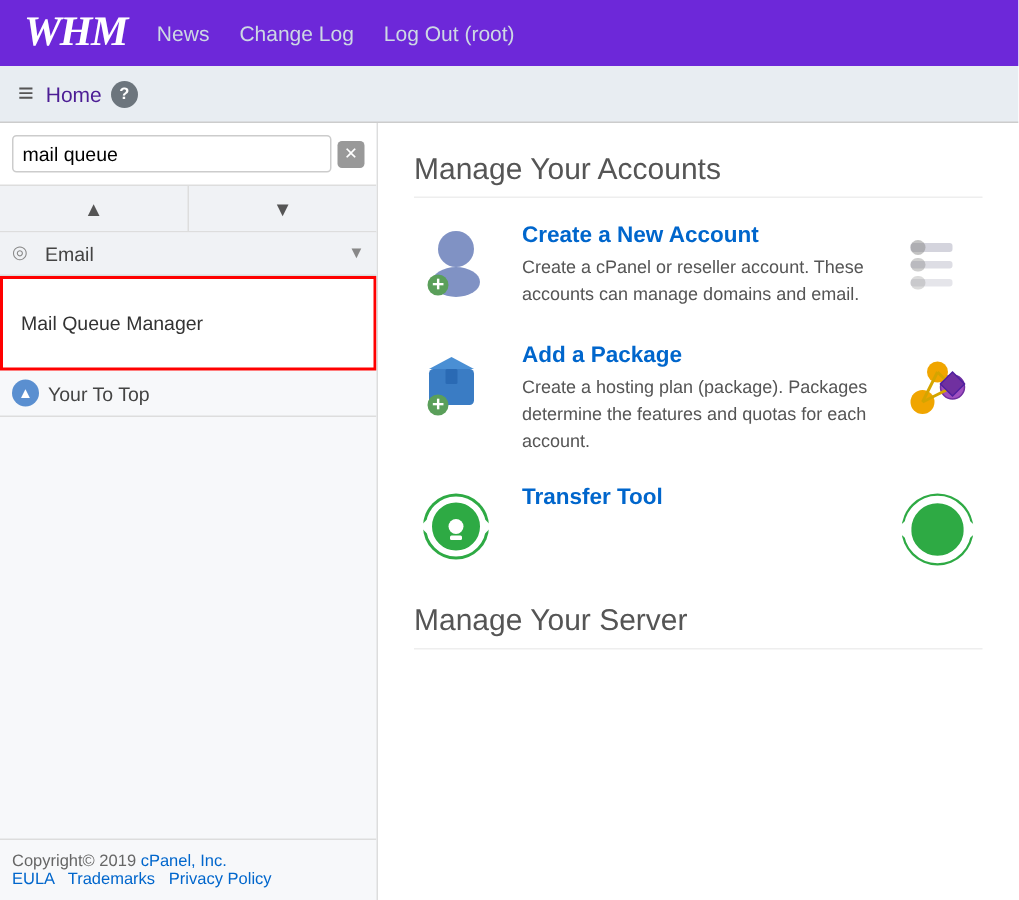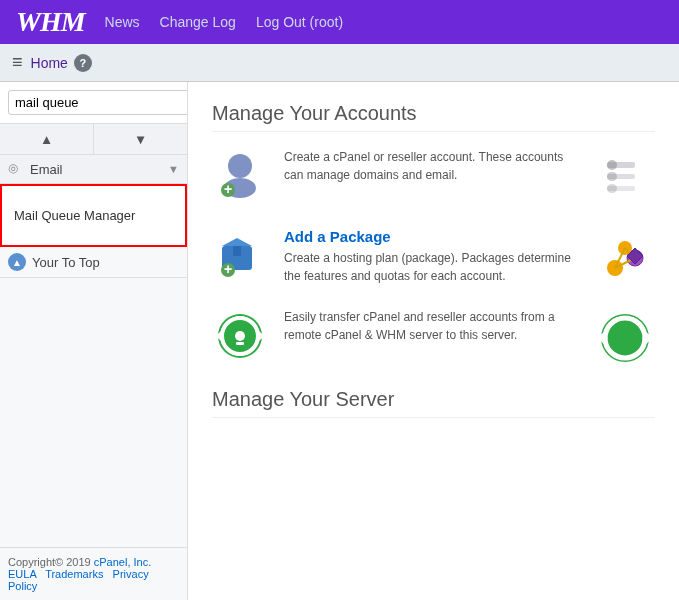--- a/index.html
+++ b/index.html
@@ -72,21 +72,21 @@
 
     
     .main {
       display: flex;
       flex: 1;
       overflow: hidden;
     }
 
     
     .sidebar {
-      width: 188px;
+      width: 252px;
       background: #f7f8fa;
       border-right: 1px solid #ddd;
       display: flex;
       flex-direction: column;
       flex-shrink: 0;
       overflow-y: auto;
     }
     .search-container {
       padding: 8px;
       border-bottom: 1px solid #ddd;
@@ -328,20 +328,21 @@
     <div class="feature-card">
       <div class="feature-icon-wrapper">
         <svg width="52" height="52" viewBox="0 0 52 52">
           <circle cx="26" cy="16" r="12" fill="#6a7fba" opacity="0.85"></circle>
           <ellipse cx="26" cy="38" rx="16" ry="10" fill="#6a7fba" opacity="0.85"></ellipse>
           <circle cx="14" cy="40" r="7" fill="#5a9f5a"></circle>
           <text x="10" y="44" font-size="14" font-weight="bold" fill="white">+</text>
         </svg>
       </div>
       <div class="feature-text">
+        <div class="feature-title">Create a New Account</div>
         <div class="feature-description">Create a cPanel or reseller account. These accounts can manage domains and email.</div>
       </div>
       <div class="feature-icon-right">
         <svg width="52" height="52" viewBox="0 0 52 52">
           <rect x="8" y="10" width="28" height="6" rx="2" fill="#aab" opacity="0.5"></rect>
           <rect x="8" y="8" width="10" height="10" rx="5" fill="#888" opacity="0.5"></rect>
           <rect x="8" y="22" width="28" height="5" rx="2" fill="#aab" opacity="0.4"></rect>
           <rect x="8" y="20" width="10" height="9" rx="4.5" fill="#888" opacity="0.4"></rect>
           <rect x="8" y="34" width="28" height="5" rx="2" fill="#aab" opacity="0.3"></rect>
           <rect x="8" y="32" width="10" height="9" rx="4.5" fill="#888" opacity="0.3"></rect>
@@ -383,21 +384,21 @@
           <circle cx="26" cy="26" r="18" fill="none" stroke="white" stroke-width="3"></circle>
           <path d="M 8 26 A 18 18 0 0 1 44 26" fill="none" stroke="white" stroke-width="4" stroke-linecap="round"></path>
           <polygon points="44,20 44,32 50,26" fill="white"></polygon>
           <path d="M 44 26 A 18 18 0 0 1 8 26" fill="none" stroke="white" stroke-width="4" stroke-linecap="round"></path>
           <polygon points="8,20 8,32 2,26" fill="white"></polygon>
           <circle cx="26" cy="26" r="5" fill="white"></circle>
           <rect x="22" y="32" width="8" height="3" rx="1" fill="white"></rect>
         </svg>
       </div>
       <div class="feature-text">
-        <div class="feature-description">Easily transfer cPanel and reseller accounts from a remote cPanel &amp; WHM server to this server.</div>
+        <div class="feature-title">Transfer Tool</div>
       </div>
       <div class="feature-icon-right">
         <svg width="56" height="56" viewBox="0 0 56 56">
           <circle cx="28" cy="28" r="24" fill="#2eaa44"></circle>
           <circle cx="28" cy="28" r="20" fill="none" stroke="white" stroke-width="4"></circle>
           <path d="M 8 28 A 20 20 0 0 1 48 28" fill="none" stroke="white" stroke-width="5" stroke-linecap="round"></path>
           <polygon points="48,21 48,35 56,28" fill="white"></polygon>
           <path d="M 48 28 A 20 20 0 0 1 8 28" fill="none" stroke="white" stroke-width="5" stroke-linecap="round"></path>
           <polygon points="8,21 8,35 0,28" fill="white"></polygon>
         </svg>

